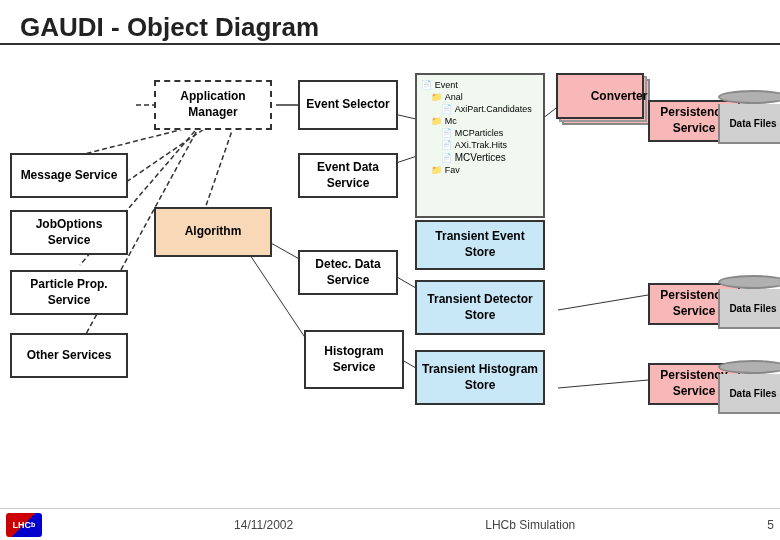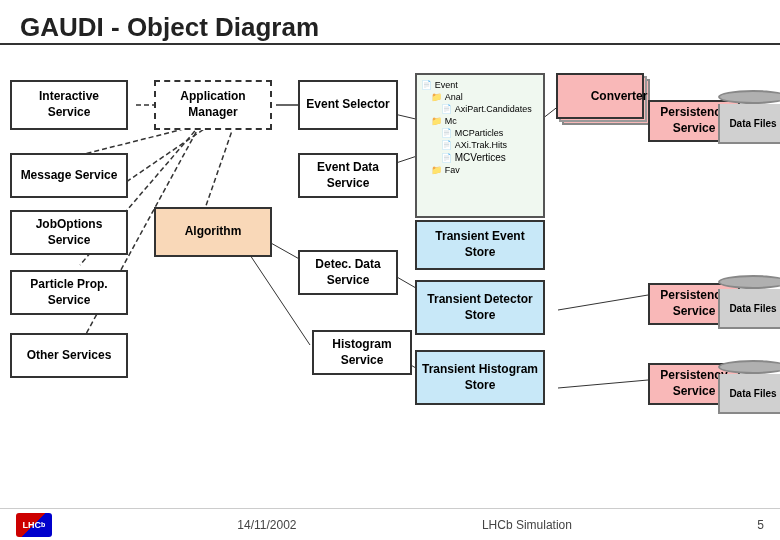--- a/index.html
+++ b/index.html
@@ -127,21 +127,21 @@
     .footer {
       position: absolute;
       bottom: 0;
       left: 0;
       width: 780px;
       height: 32px;
       border-top: 1px solid #ccc;
       display: flex;
       align-items: center;
       justify-content: space-between;
-      padding: 0 16px;
+      padding: 0 6px;
       font-size: 12px;
       color: #444;
     }
 
     .logo-box {
       width: 36px;
       height: 24px;
       background: linear-gradient(135deg, #c00 50%, #00c 50%);
       border-radius: 3px;
       display: flex;
@@ -195,24 +195,20 @@
 
     <line x1="700" y1="255" x2="718" y2="255" stroke="#333" stroke-width="1"></line>
 
     <line x1="390" y1="308" x2="428" y2="330" stroke="#333" stroke-width="1"></line>
 
     <line x1="558" y1="343" x2="648" y2="335" stroke="#333" stroke-width="1"></line>
 
     <line x1="700" y1="340" x2="718" y2="340" stroke="#333" stroke-width="1"></line>
   </svg>
 
-  <div class="box box-white" style="left:10px; top:35px; width:118px; height:50px;">
-    <span>Interactive
-Service</span>
-  </div>
 
   <div class="box box-white box-dashed" style="left:154px; top:35px; width:118px; height:50px;">
     <span>Application
 Manager</span>
   </div>
 
   <div class="box box-white" style="left:298px; top:35px; width:100px; height:50px;">
     <span>Event
 Selector</span>
   </div>
@@ -244,21 +240,21 @@
   <div class="box box-white" style="left:298px; top:205px; width:100px; height:45px;">
     <span>Detec. Data
 Service</span>
   </div>
 
   <div class="box box-white" style="left:10px; top:288px; width:118px; height:45px;">
     <span>Other
 Services</span>
   </div>
 
-  <div class="box box-white" style="left:312px; top:285px; width:100px; height:45px;">
+  <div class="box box-white" style="left:304px; top:285px; width:100px; height:59px;">
     <span>Histogram
 Service</span>
   </div>
 
   <div class="tree-box" style="left:415px; top:28px; width:130px; height:145px;">
     <div class="tree-item">
       <span style="font-size:9px;">📄</span>&nbsp;<span style="font-size:9px;">Event</span>
     </div>
     <div class="tree-item tree-indent">
       <span style="font-size:9px;">📁</span>&nbsp;<span style="font-size:9px;">Anal</span>

